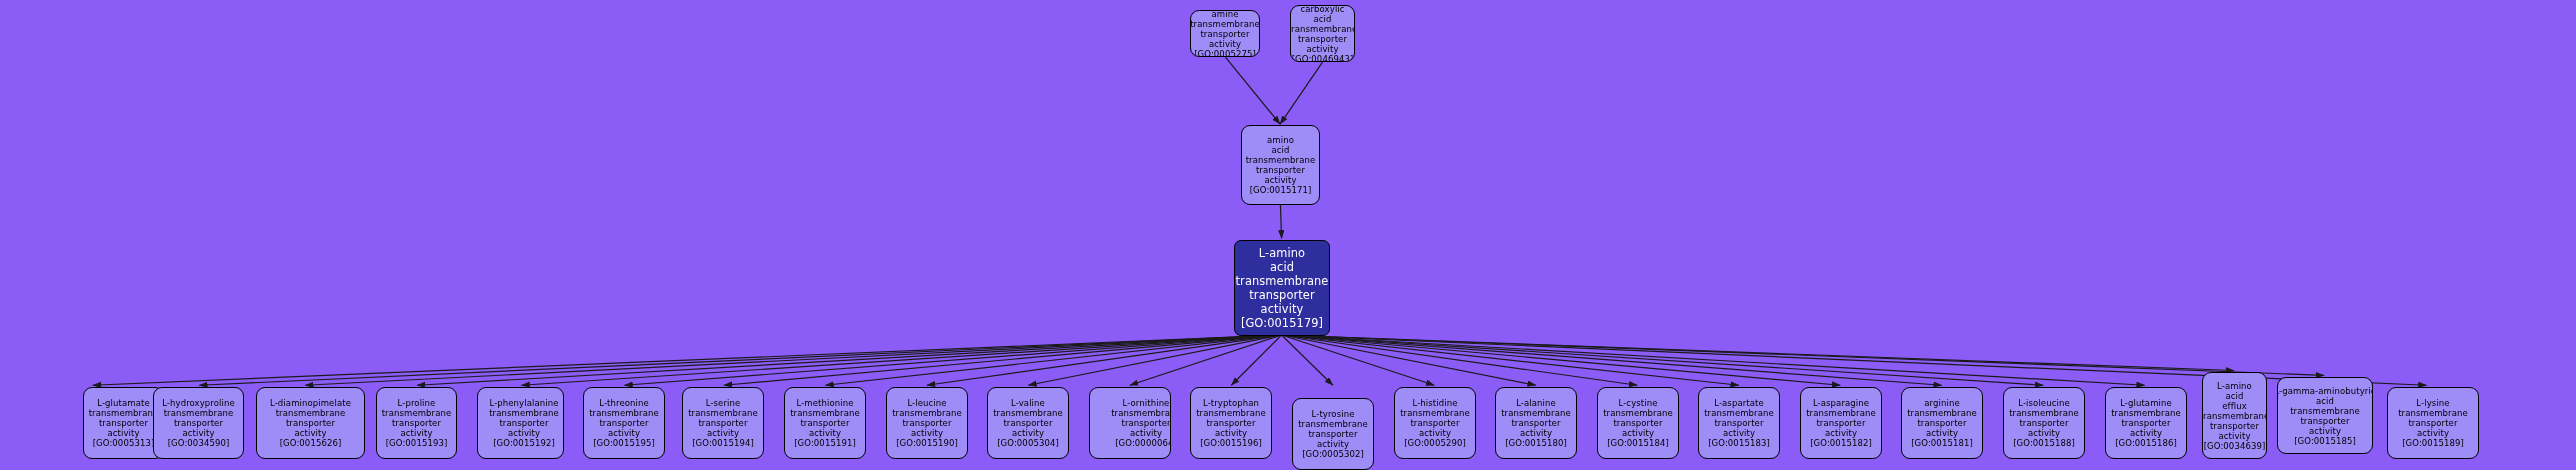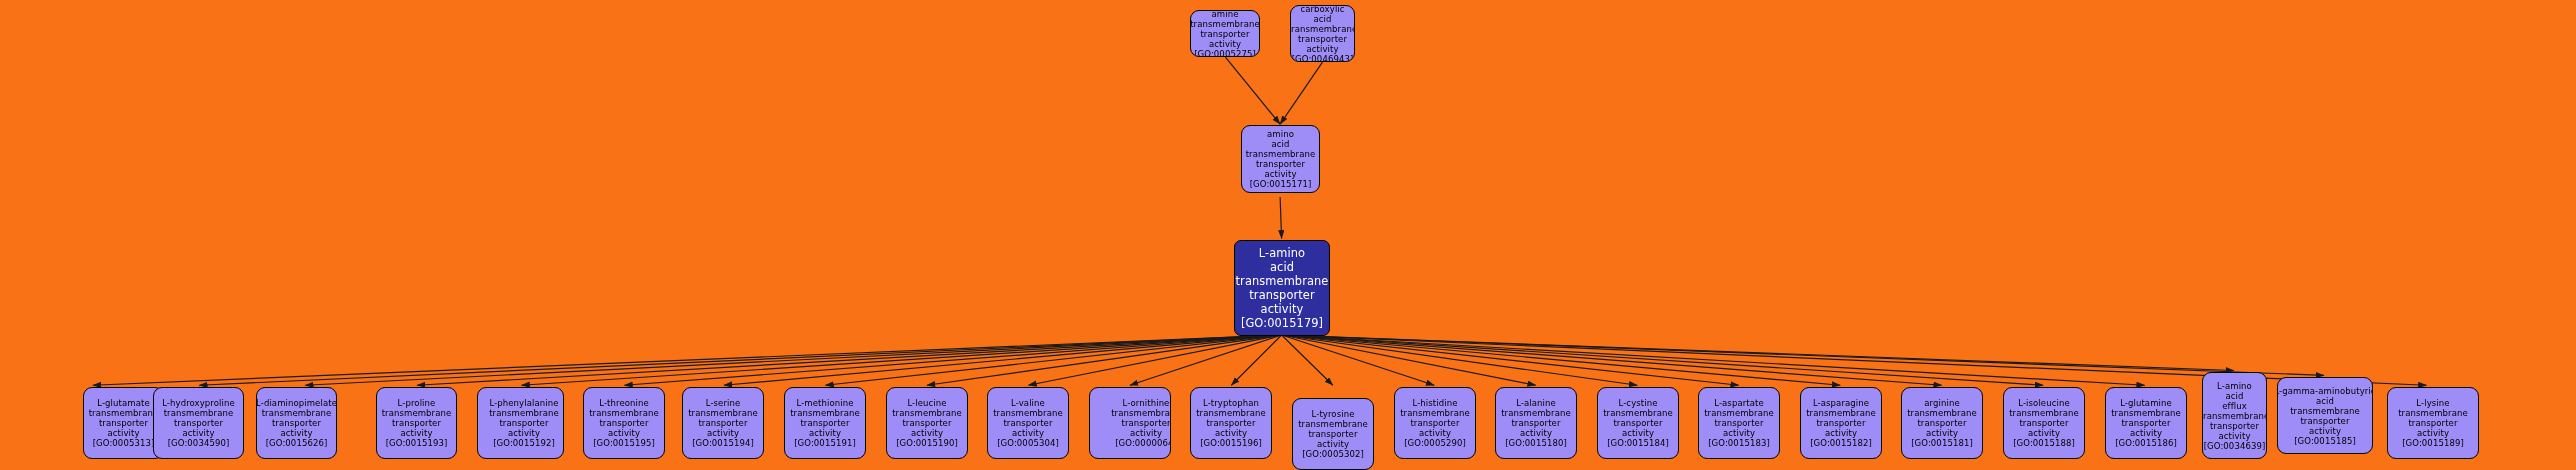--- a/index.html
+++ b/index.html
@@ -1,19 +1,19 @@
 <!DOCTYPE html>
 <html><head>
 <meta charset="utf-8">
 <style>
   html,body{margin:0;padding:0;background:#ffffff;}
   #canvas{
     position:relative;
     width:2576px;height:470px;
-    background:#f97316;
+    background:#8b5cf6;
     font-family:"DejaVu Sans", sans-serif;
     overflow:hidden;
   }
   #edges{position:absolute;left:0;top:0;width:2576px;height:470px;}
   .node{
     position:absolute;
     box-sizing:border-box;
     background:#9e8cf7;
     border:1px solid #000000;
     border-radius:9px;
@@ -89,21 +89,21 @@
         <span class="goid">[GO:0005275]</span>
       </div>
       <div class="node" style="left: 1290px; top: 5px; width: 65px; height: 57px;">
         <span class="ln">carboxylic</span>
         <span class="ln">acid</span>
         <span class="ln">transmembrane</span>
         <span class="ln">transporter</span>
         <span class="ln">activity</span>
         <span class="goid">[GO:0046943]</span>
       </div>
-      <div class="node" style="left: 1241px; top: 125px; width: 79px; height: 68px;">
+      <div class="node" style="left: 1241px; top: 125px; width: 79px; height: 80px;">
         <span class="ln">amino</span>
         <span class="ln">acid</span>
         <span class="ln">transmembrane</span>
         <span class="ln">transporter</span>
         <span class="ln">activity</span>
         <span class="goid">[GO:0015171]</span>
       </div>
       <div class="node root" style="left: 1234px; top: 240px; width: 96px; height: 96px;">
         <span class="ln">L-amino</span>
         <span class="ln">acid</span>
@@ -119,21 +119,21 @@
         <span class="ln">activity</span>
         <span class="goid">[GO:0005313]</span>
       </div>
       <div class="node" style="left: 153px; top: 387px; width: 91px; height: 72px;">
         <span class="ln">L-hydroxyproline</span>
         <span class="ln">transmembrane</span>
         <span class="ln">transporter</span>
         <span class="ln">activity</span>
         <span class="goid">[GO:0034590]</span>
       </div>
-      <div class="node" style="left: 256px; top: 387px; width: 81px; height: 72px;">
+      <div class="node" style="left: 256px; top: 387px; width: 109px; height: 72px;">
         <span class="ln">L-diaminopimelate</span>
         <span class="ln">transmembrane</span>
         <span class="ln">transporter</span>
         <span class="ln">activity</span>
         <span class="goid">[GO:0015626]</span>
       </div>
       <div class="node" style="left: 376px; top: 387px; width: 81px; height: 72px;">
         <span class="ln">L-proline</span>
         <span class="ln">transmembrane</span>
         <span class="ln">transporter</span>

